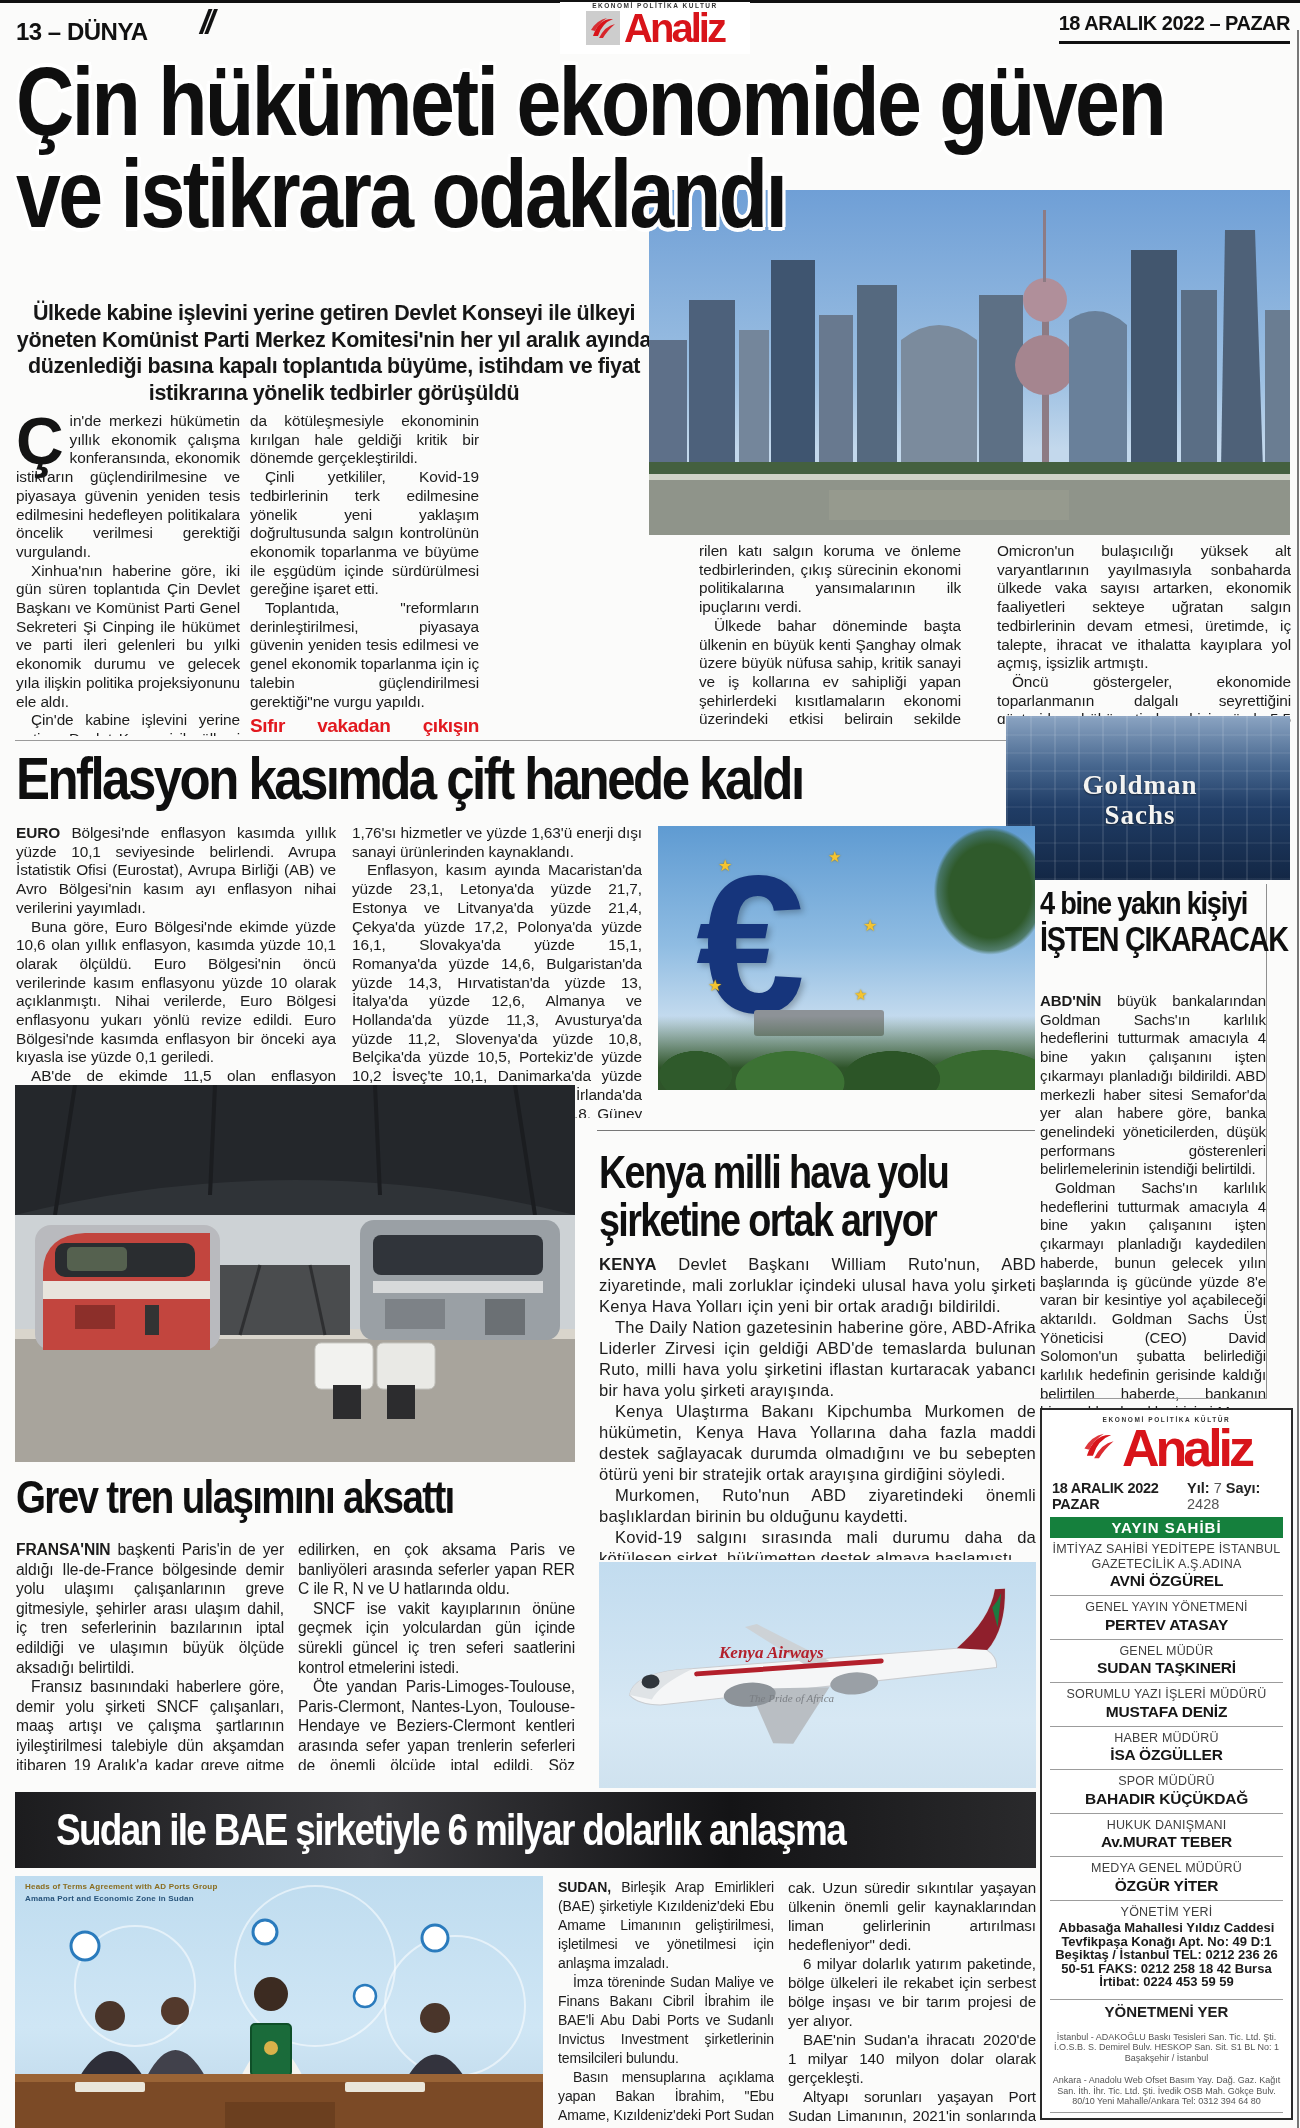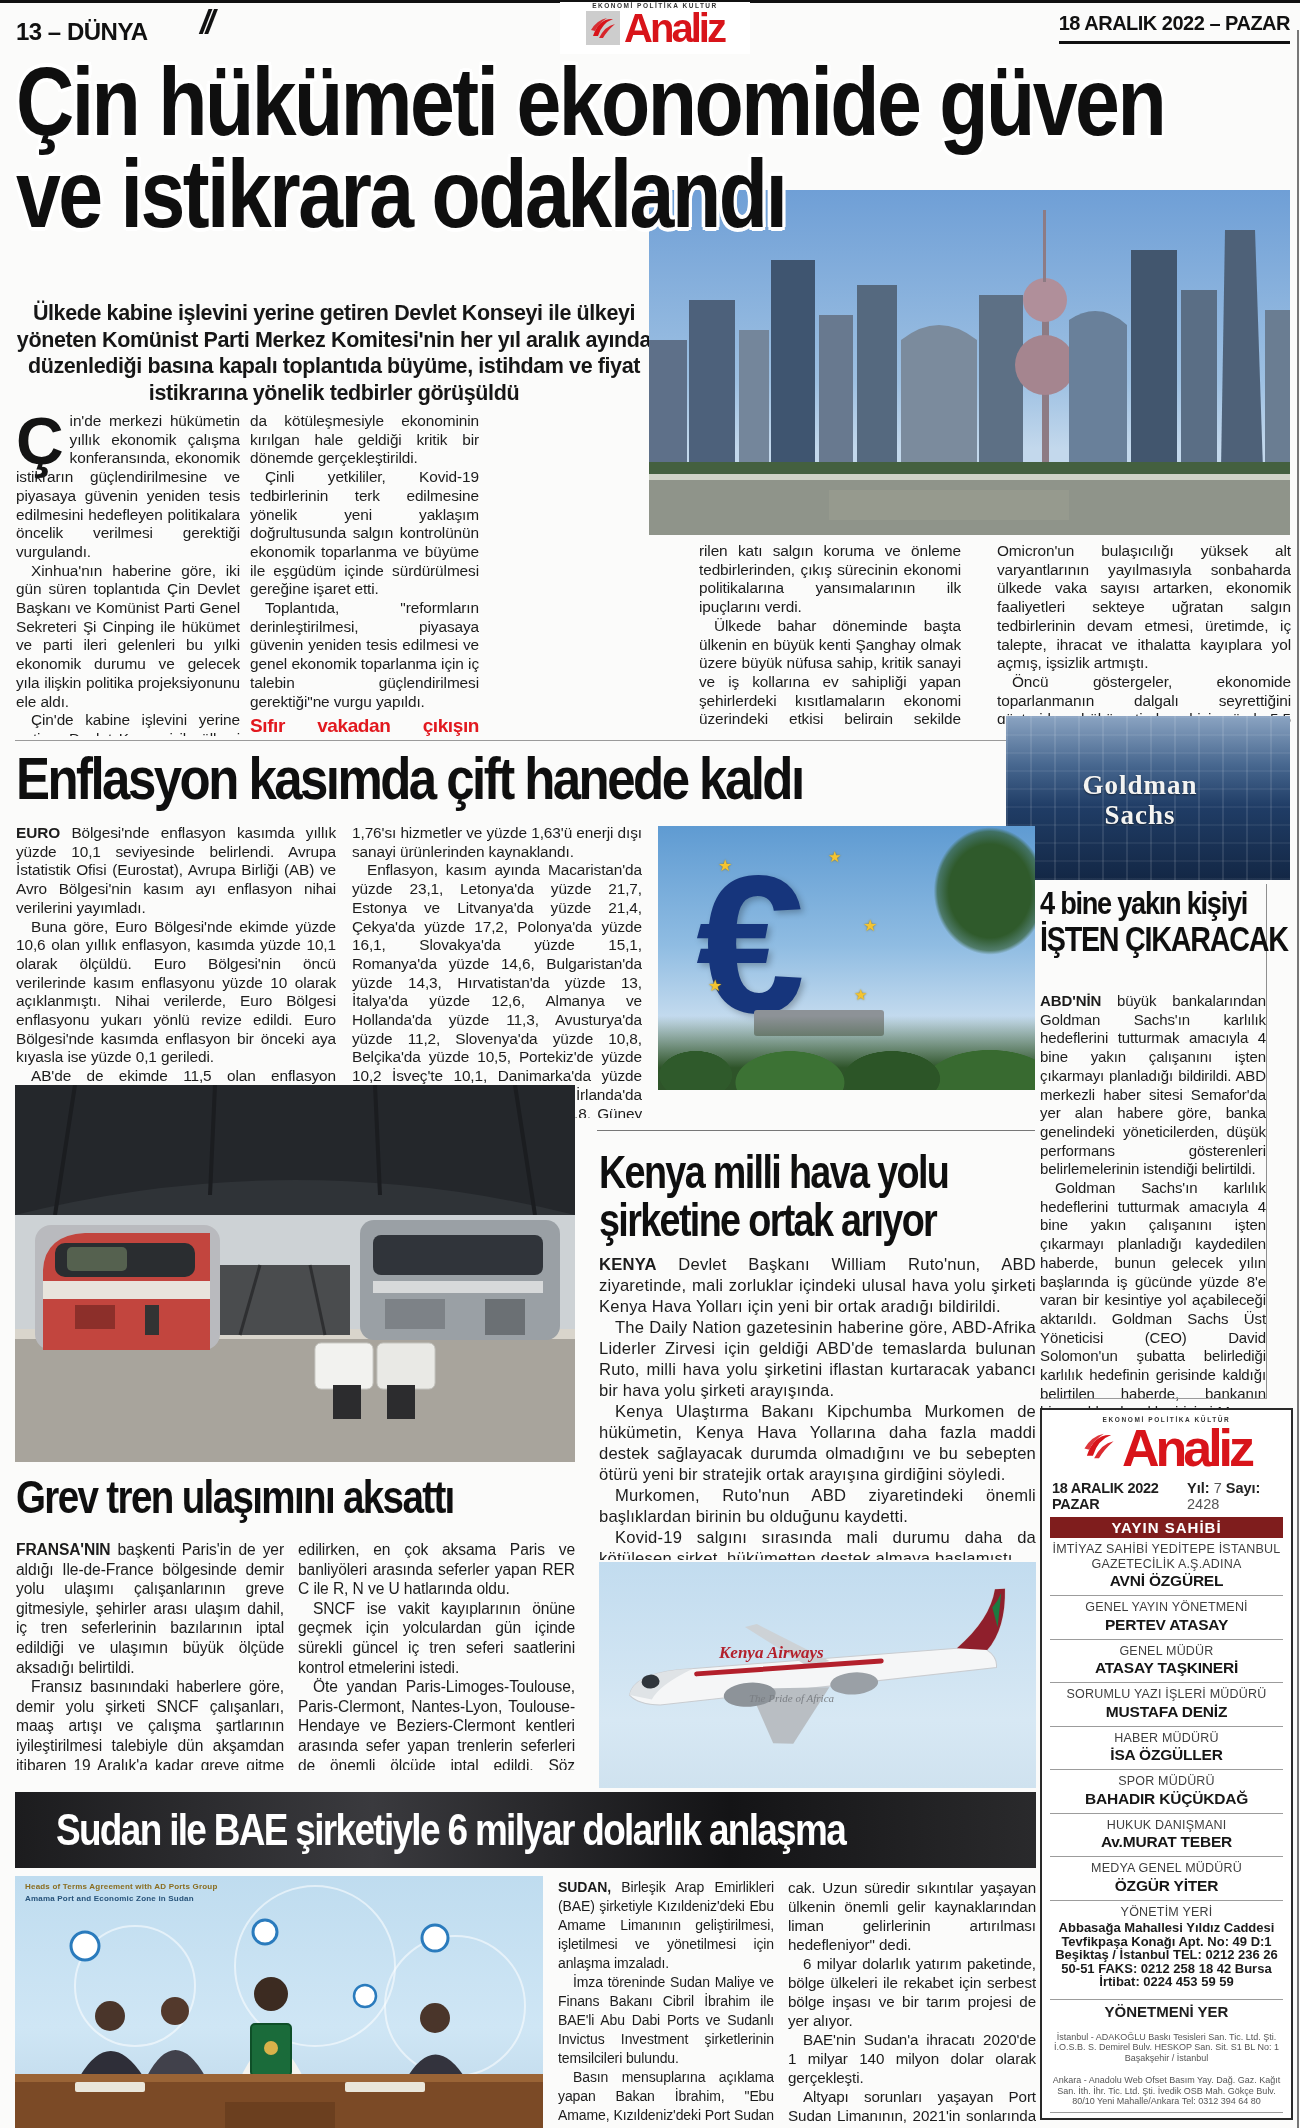--- a/index.html
+++ b/index.html
@@ -65,21 +65,21 @@
   .banner{background:linear-gradient(90deg,#1c1c1e 0%,#3a3a3e 35%,#141416 70%,#2a2a2c 100%);display:flex;align-items:center;justify-content:center;}
   .banner .hl{color:#fff;font-size:44px;transform:scaleX(0.84);letter-spacing:-2px;text-shadow:none;}
   
   .masthead{border:2px solid #2a2a2a;background:#fff;padding:6px 8px 4px;box-sizing:border-box;display:flex;flex-direction:column;}
   .mh-logo-tag{text-align:center;font-size:6.5px;font-weight:bold;letter-spacing:1.6px;color:#333;}
   .mh-logo-row{display:flex;align-items:center;justify-content:center;gap:6px;margin-top:1px;}
   .mh-logo-word{font-size:52px;font-weight:bold;color:#d8141a;letter-spacing:-4px;line-height:48px;}
   .mh-dateline{display:flex;justify-content:space-between;align-items:baseline;margin:8px 2px 5px;font-size:14.5px;}
   .mh-date{font-weight:bold;letter-spacing:-0.3px;}
   .mh-ys{color:#555;}.mh-ys b{color:#222;}
-  .mh-bar{background:#7f1d1d;color:#fff;font-weight:bold;text-align:center;font-size:15px;letter-spacing:1px;padding:2px 0;}
+  .mh-bar{background:#15803d;color:#fff;font-weight:bold;text-align:center;font-size:15px;letter-spacing:1px;padding:2px 0;}
   .mh-entry{border-bottom:1px solid #9c9c9c;text-align:center;padding:4px 0 5px;}
   .mh-role{font-size:12.5px;color:#3e3e3e;letter-spacing:0.2px;line-height:14.5px;}
   .mh-name{font-size:15.5px;font-weight:bold;color:#161616;letter-spacing:-0.2px;margin-top:1px;}
   .mh-addr{font-size:13px;font-weight:bold;line-height:13.5px;margin-top:2px;color:#1b1b1b;}
   .mh-print-h{text-align:center;font-weight:bold;font-size:15px;margin-top:5px;}
   .mh-print{font-size:9px;line-height:10.5px;color:#555;text-align:center;margin-top:12px;}
   .mh-dagitim{text-align:center;font-size:12px;border-top:1px solid #9c9c9c;border-bottom:1px solid #9c9c9c;padding:20px 0;margin-top:5px;color:#333;}
   .mh-dagitim b{color:#111;}
 </style>
 </head>
@@ -373,21 +373,21 @@
   <div class="mh-entry">
     <div class="mh-role">İMTİYAZ SAHİBİ YEDİTEPE İSTANBUL GAZETECİLİK A.Ş.ADINA</div>
     <div class="mh-name">AVNİ ÖZGÜREL</div>
   </div>
   <div class="mh-entry">
     <div class="mh-role">GENEL YAYIN YÖNETMENİ</div>
     <div class="mh-name">PERTEV ATASAY</div>
   </div>
   <div class="mh-entry">
     <div class="mh-role">GENEL MÜDÜR</div>
-    <div class="mh-name">ATASAY TAŞKINERİ</div>
+    <div class="mh-name">SUDAN TAŞKINERİ</div>
   </div>
   <div class="mh-entry">
     <div class="mh-role">SORUMLU YAZI İŞLERİ MÜDÜRÜ</div>
     <div class="mh-name">MUSTAFA DENİZ</div>
   </div>
   <div class="mh-entry">
     <div class="mh-role">HABER MÜDÜRÜ</div>
     <div class="mh-name">İSA ÖZGÜLLER</div>
   </div>
   <div class="mh-entry">

